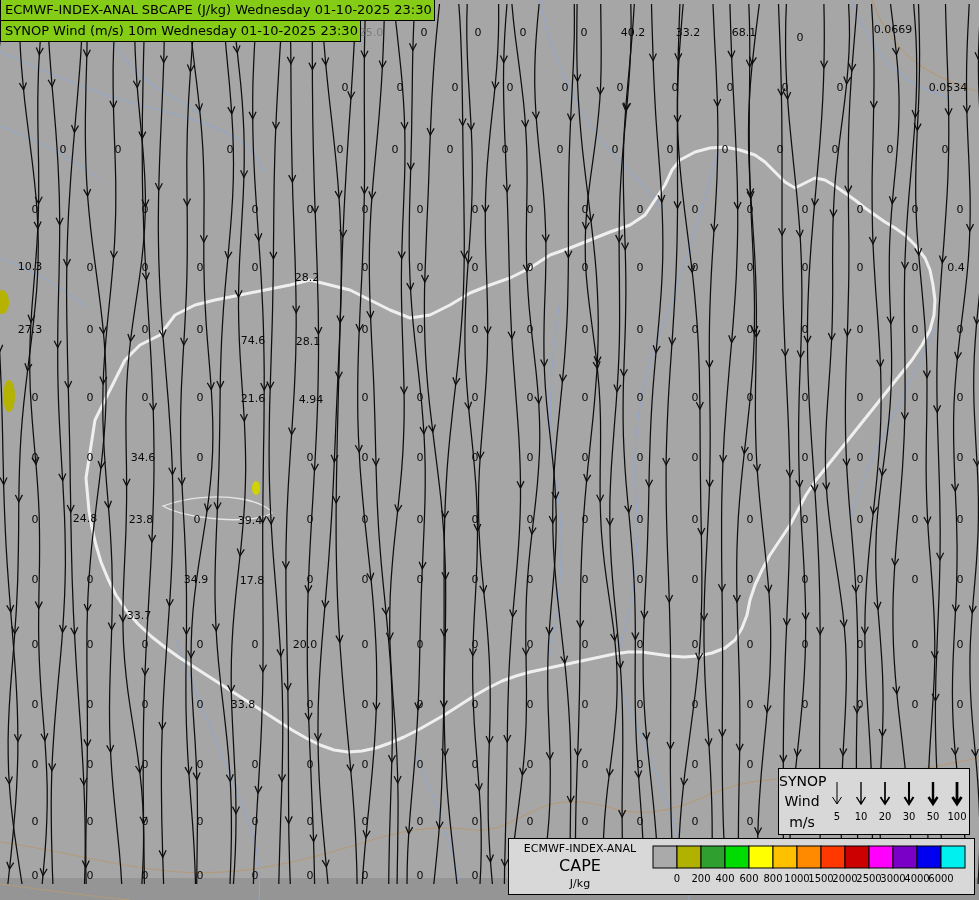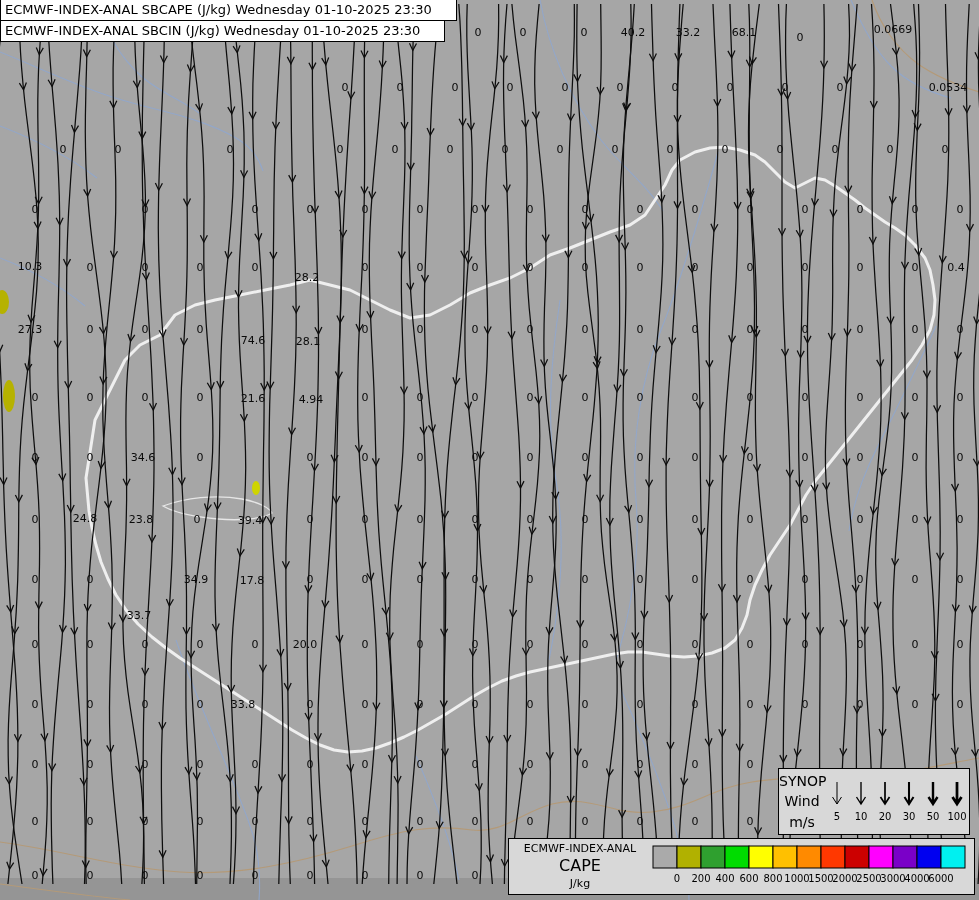--- a/index.html
+++ b/index.html
@@ -2,21 +2,21 @@
 <html><head>
 <meta charset="utf-8">
 <style>
   html,body{margin:0;padding:0;background:#666;}
   #screen{position:relative;width:979px;height:900px;overflow:hidden;background:#a6a6a6;
           font-family:"DejaVu Sans", sans-serif;}
   #map-svg{position:absolute;left:0;top:0;}
   #stations-layer{position:absolute;left:0;top:0;width:979px;height:900px;pointer-events:none;}
   .station{position:absolute;transform:translateX(-50%);font-size:11px;color:#0a0a0a;white-space:nowrap;line-height:1;}
   #titles{position:absolute;left:0;top:0;}
-  .title-box{display:table;background:#ffffff;border:1px solid #000;padding:2px 24px 3px 4px;
+  .title-box{display:table;background:#84cc16;border:1px solid #000;padding:2px 2px 3px 4px;
              font-size:13px;color:#000;white-space:nowrap;margin-top:-1px;}
   .legend-box{position:absolute;background:#d8d8d8;border:1px solid #000;box-sizing:border-box;}
   #wind-legend{left:778px;top:768px;width:192px;height:67px;display:flex;align-items:center;}
   .wind-text{width:46px;text-align:center;font-size:14px;color:#000;line-height:1.45;}
   #cape-legend{left:508px;top:838px;width:467px;height:57px;display:flex;align-items:center;}
   .cape-text{width:142px;text-align:center;font-size:11px;color:#000;line-height:1.3;}
   .cape-text .cape-name{font-size:16px;}
   .leg-num{font-family:"DejaVu Sans",sans-serif;font-size:10px;fill:#000;}
   .river{fill:none;stroke:#8fa7cf;stroke-width:1.1;opacity:.85;}
   .cborder{fill:none;stroke:#b49a78;stroke-width:1.2;}
@@ -702,21 +702,21 @@
       <span class="station" style="left: 200px; top: 870px;">0</span>
       <span class="station" style="left: 255px; top: 870px;">0</span>
       <span class="station" style="left: 310px; top: 870px;">0</span>
       <span class="station" style="left: 365px; top: 870px;">0</span>
       <span class="station" style="left: 420px; top: 870px;">0</span>
       <span class="station" style="left: 475px; top: 870px;">0</span>
     </div>
 
   <div id="titles">
     <div class="title-box">ECMWF-INDEX-ANAL SBCAPE (J/kg) Wednesday 01-10-2025 23:30</div>
-    <div class="title-box">ECMWF-INDEX-ANAL SBCIN (J/kg) Wednesday 01-10-2025 23:30</div>
+    <div class="title-box">SYNOP Wind (m/s) 10m Wednesday 01-10-2025 23:30</div>
   </div>
 
   <div id="wind-legend" class="legend-box">
     <div class="wind-text">
       <div>SYNOP</div>
       <div>Wind</div>
       <div>m/s</div>
     </div>
     <svg id="wind-arrows" width="142" height="48">
         <path d="M12,4 L12,26 M7.5,19 L12,26 L16.5,19" fill="none" stroke="#000" stroke-width="1"></path>

